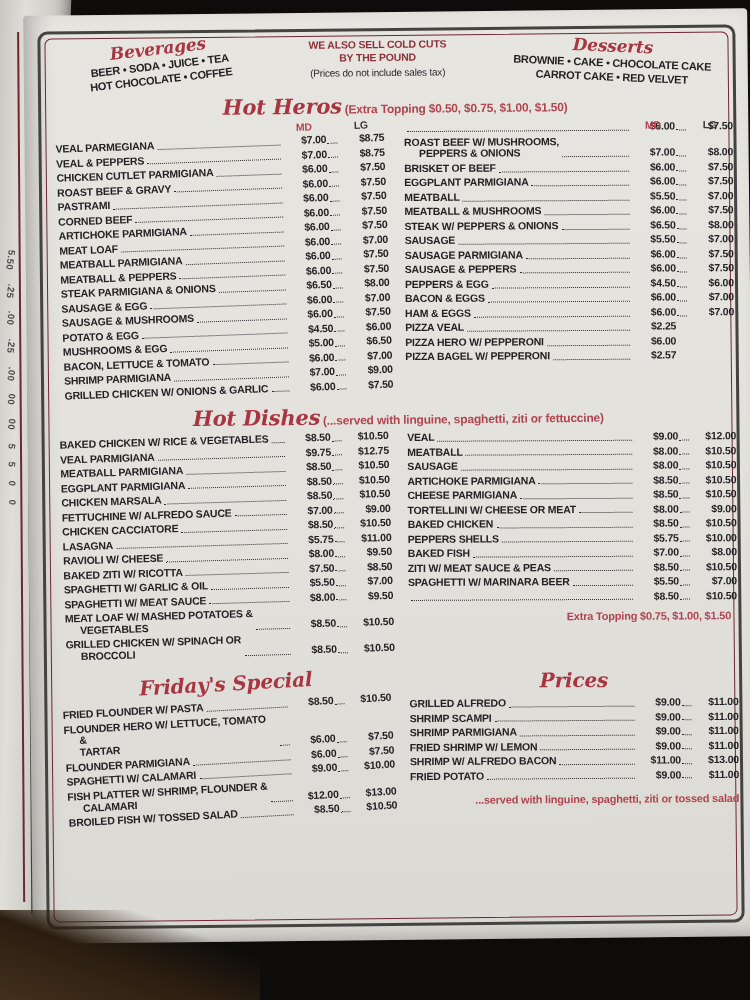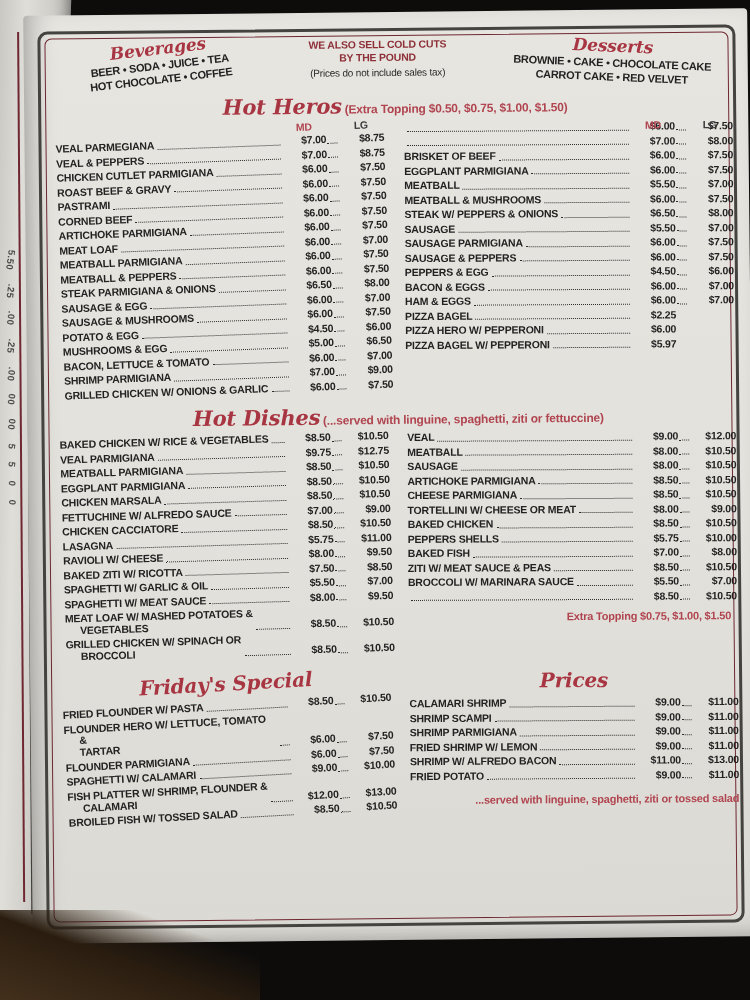--- a/index.html
+++ b/index.html
@@ -325,20 +325,22 @@
               <span class="namewrap">
                 <span class="lead"></span>
               </span>
               <span class="pmd">$6.00</span>
               <span class="lead2"></span>
               <span class="plg">$7.50</span>
             </div>
 
             <div class="row">
               <span class="namewrap">
+                <span class="iname">ROAST BEEF W/ MUSHROOMS,
+PEPPERS &amp; ONIONS</span>
                 <span class="lead"></span>
               </span>
               <span class="pmd">$7.00</span>
               <span class="lead2"></span>
               <span class="plg">$8.00</span>
             </div>
 
             <div class="row">
               <span class="namewrap">
                 <span class="iname">BRISKET OF BEEF</span>
@@ -444,42 +446,42 @@
                 <span class="iname">HAM &amp; EGGS</span>
                 <span class="lead"></span>
               </span>
               <span class="pmd">$6.00</span>
               <span class="lead2"></span>
               <span class="plg">$7.00</span>
             </div>
 
             <div class="row">
               <span class="namewrap">
-                <span class="iname">PIZZA BAGEL</span>
+                <span class="iname">PIZZA VEAL</span>
                 <span class="lead"></span>
               </span>
               <span class="pmd">$2.25</span>
 
             </div>
 
             <div class="row">
               <span class="namewrap">
                 <span class="iname">PIZZA HERO W/ PEPPERONI</span>
                 <span class="lead"></span>
               </span>
               <span class="pmd">$6.00</span>
 
             </div>
 
             <div class="row">
               <span class="namewrap">
                 <span class="iname">PIZZA BAGEL W/ PEPPERONI</span>
                 <span class="lead"></span>
               </span>
-              <span class="pmd">$5.97</span>
+              <span class="pmd">$2.57</span>
 
             </div>
           </div>
       </div>
     </div>
 
     <div class="sechead">
       <span class="script">Hot Dishes</span>
       <span class="note red">(...served with linguine, spaghetti, ziti or fettuccine)</span>
     </div>
@@ -728,21 +730,21 @@
                 <span class="iname">ZITI W/ MEAT SAUCE &amp; PEAS</span>
                 <span class="lead"></span>
               </span>
               <span class="pmd">$8.50</span>
               <span class="lead2"></span>
               <span class="plg">$10.50</span>
             </div>
 
             <div class="row">
               <span class="namewrap">
-                <span class="iname">BROCCOLI W/ MARINARA SAUCE</span>
+                <span class="iname">SPAGHETTI W/ MARINARA BEER</span>
                 <span class="lead"></span>
               </span>
               <span class="pmd">$5.50</span>
               <span class="lead2"></span>
               <span class="plg">$7.00</span>
             </div>
 
             <div class="row">
               <span class="namewrap">
                 <span class="lead"></span>
@@ -827,21 +829,21 @@
           </div>
       </div>
       <div class="col tR3">
         <div class="bhead">
           <span class="script">Prices</span>
         </div>
         <div>
 
             <div class="row">
               <span class="namewrap">
-                <span class="iname">CALAMARI SHRIMP</span>
+                <span class="iname">GRILLED ALFREDO</span>
                 <span class="lead"></span>
               </span>
               <span class="pmd">$9.00</span>
               <span class="lead2"></span>
               <span class="plg">$11.00</span>
             </div>
 
             <div class="row">
               <span class="namewrap">
                 <span class="iname">SHRIMP SCAMPI</span>

